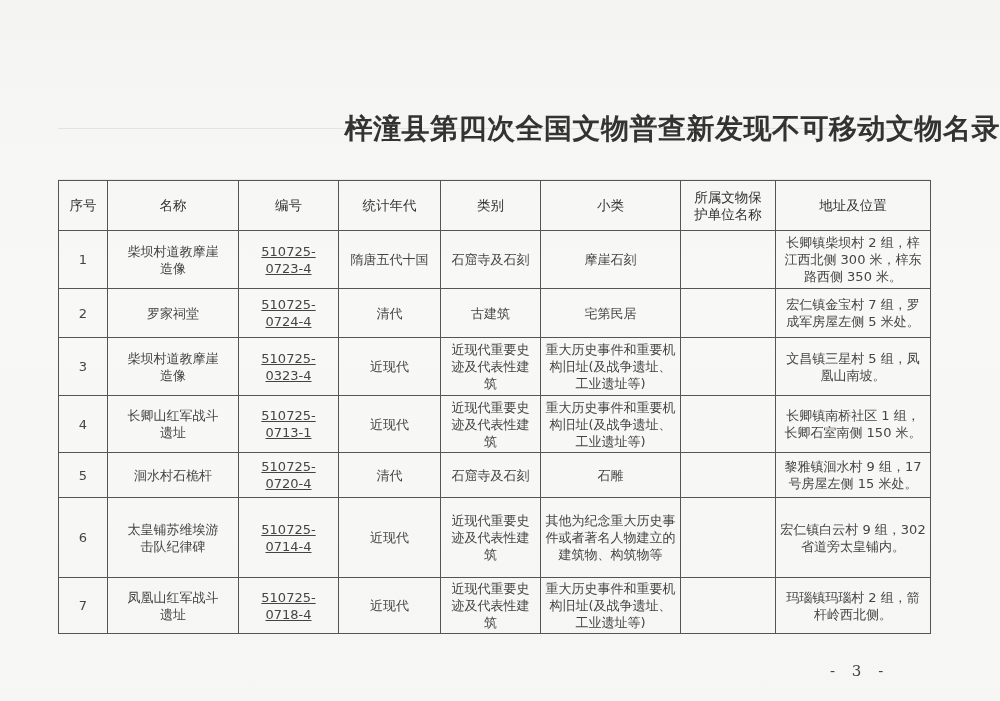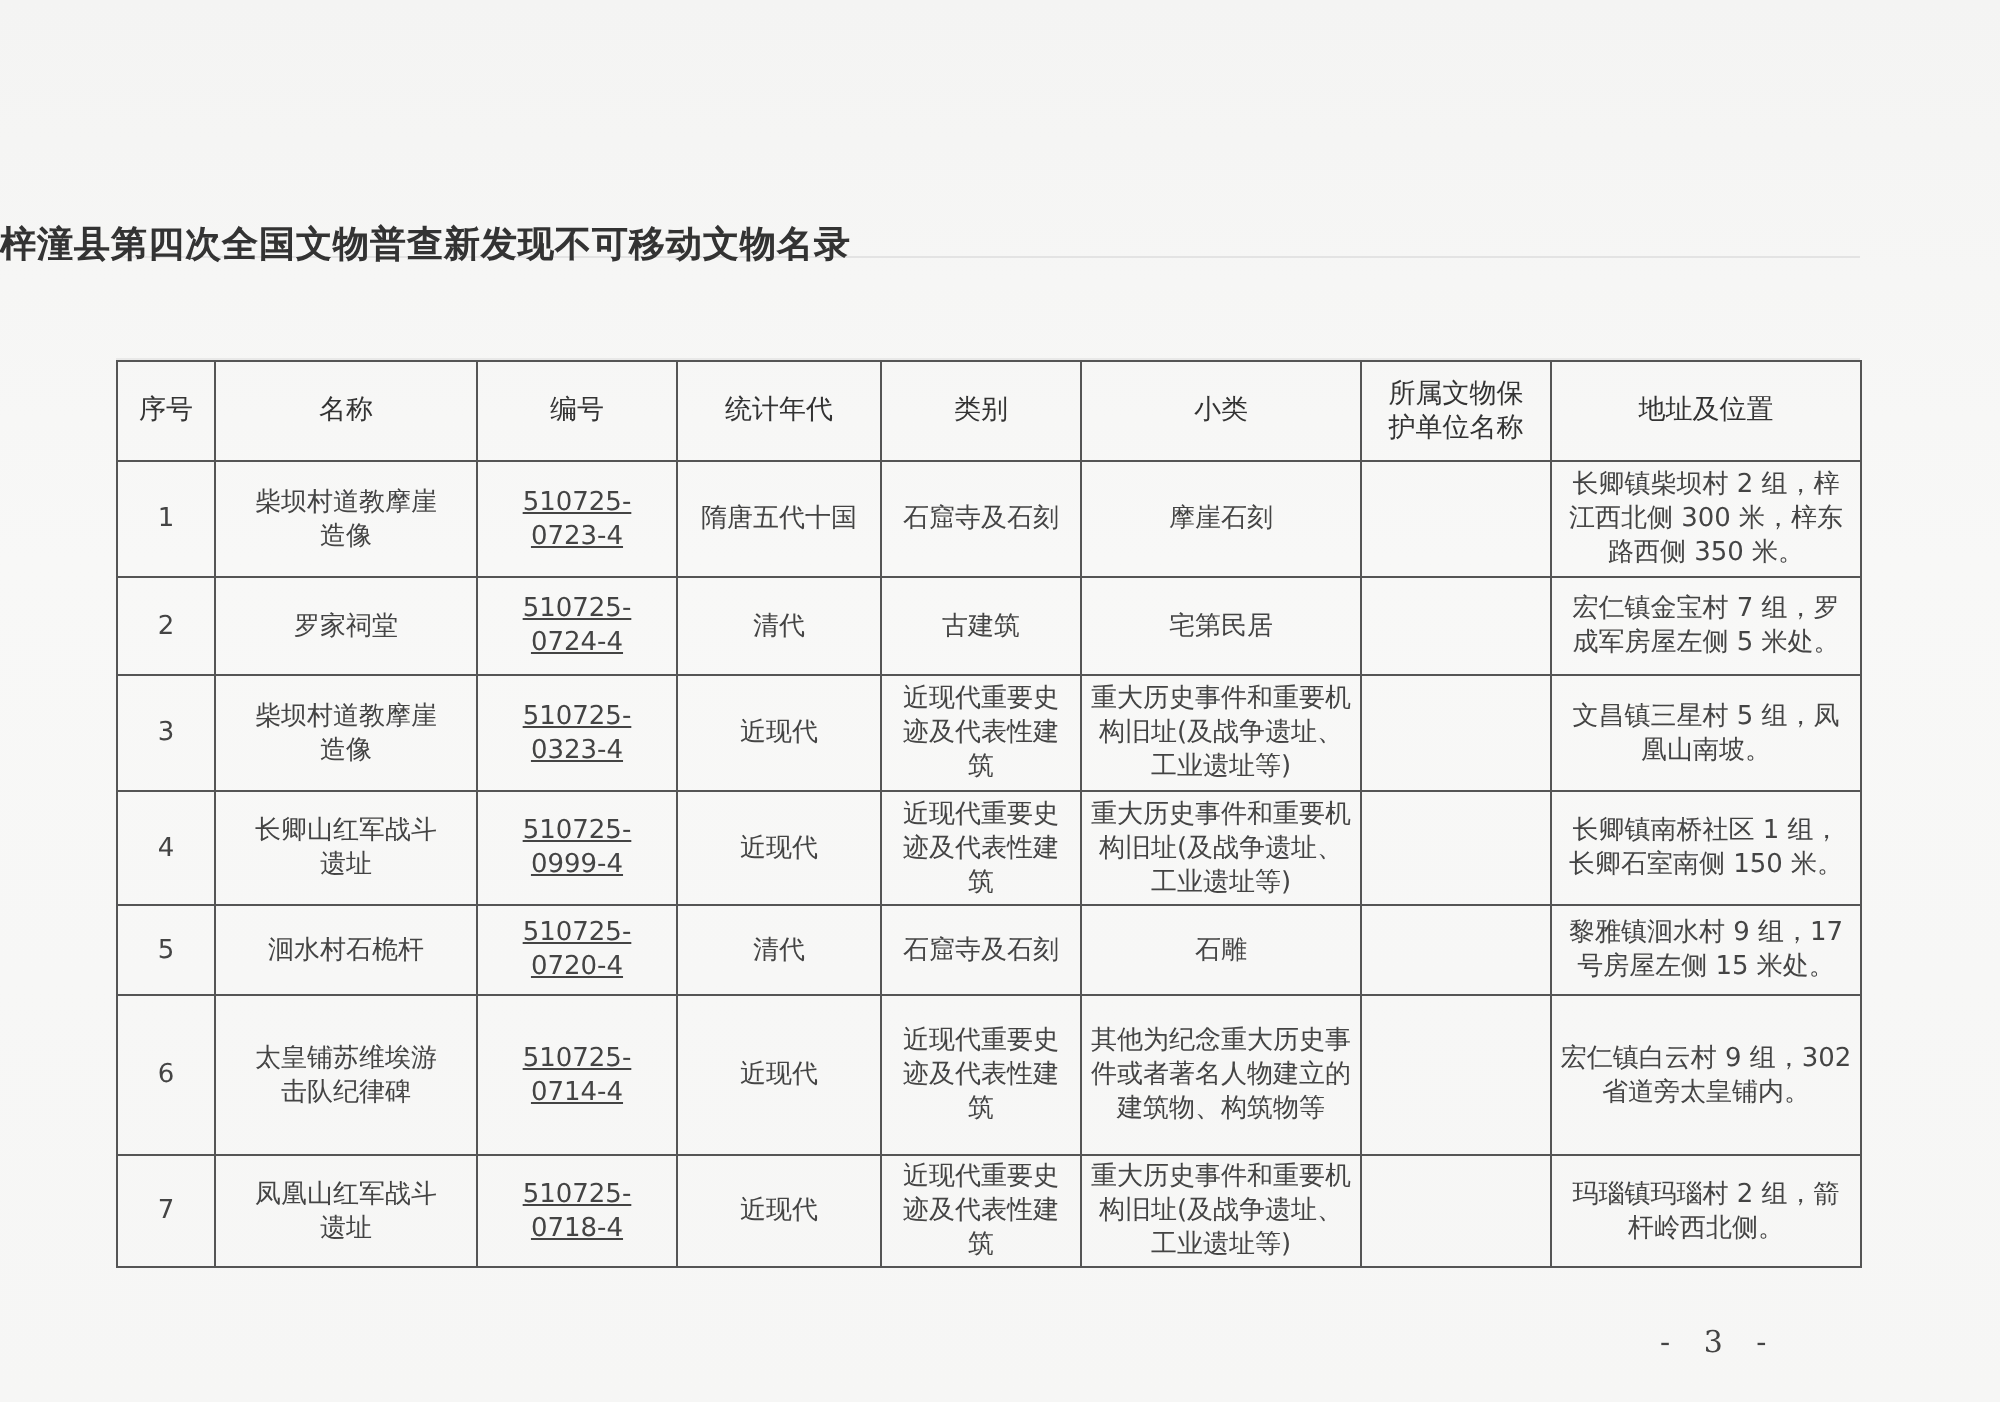--- a/index.html
+++ b/index.html
@@ -13,23 +13,23 @@
   .page {
     position: absolute; left: 0; top: 0; width: 1000px; height: 701px;
     background: linear-gradient(180deg, #f4f4f3 0%, #f8f8f7 40%, #f6f6f5 100%);
   }
   .ghost {
     position: absolute; left: 58px; top: 128px; width: 872px; height: 50px;
     border-top: 1px solid #d8d8d8; border-bottom: 1px solid #e0e0e0;
     opacity: 0.6;
   }
   .title {
-    position: absolute; left: 0; top: 110px; width: 1000px; text-align: left;
+    position: absolute; left: 0; top: 110px; width: 1000px; text-align: right;
     font-family: "DejaVu Serif", "Liberation Serif", serif;
-    font-weight: bold; font-size: 18px; color: #333; letter-spacing: 0.5px;
+    font-weight: bold; font-size: 28px; color: #333; letter-spacing: 0.5px;
   }
   table.catalog {
     position: absolute; left: 58px; top: 180px;
     border-collapse: collapse; table-layout: fixed;
     width: 872px;
     padding-left: 24px;
   }
   table.catalog td, table.catalog th {
     border: 1.5px solid #555;
     text-align: center; vertical-align: middle;
@@ -104,21 +104,21 @@
         <td class="code">510725-0323-4</td>
         <td>近现代</td>
         <td style="padding:0 8px">近现代重要史迹及代表性建筑</td>
         <td>重大历史事件和重要机构旧址(及战争遗址、工业遗址等)</td>
         <td></td>
         <td class="addr">文昌镇三星村 5 组，凤凰山南坡。</td>
       </tr>
       <tr style="height:57px">
         <td class="seq">4</td>
         <td style="padding:0 14px">长卿山红军战斗遗址</td>
-        <td class="code">510725-0999-4</td>
+        <td class="code">510725-0713-1</td>
         <td>近现代</td>
         <td style="padding:0 8px">近现代重要史迹及代表性建筑</td>
         <td>重大历史事件和重要机构旧址(及战争遗址、工业遗址等)</td>
         <td></td>
         <td class="addr">长卿镇南桥社区 1 组，长卿石室南侧 150 米。</td>
       </tr>
       <tr style="height:45px">
         <td class="seq">5</td>
         <td style="padding:0 14px">洄水村石桅杆</td>
         <td class="code">510725-0720-4</td>

